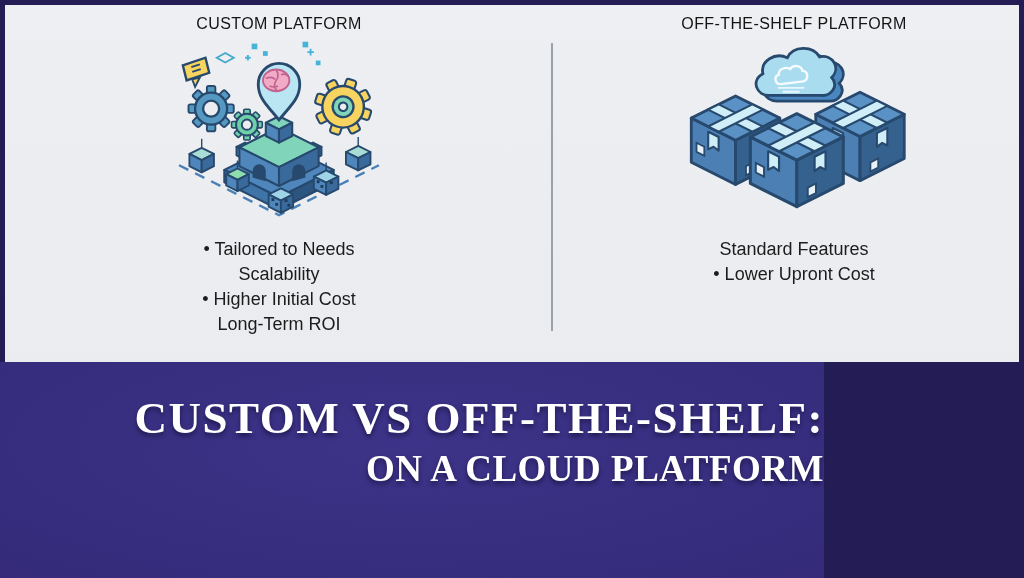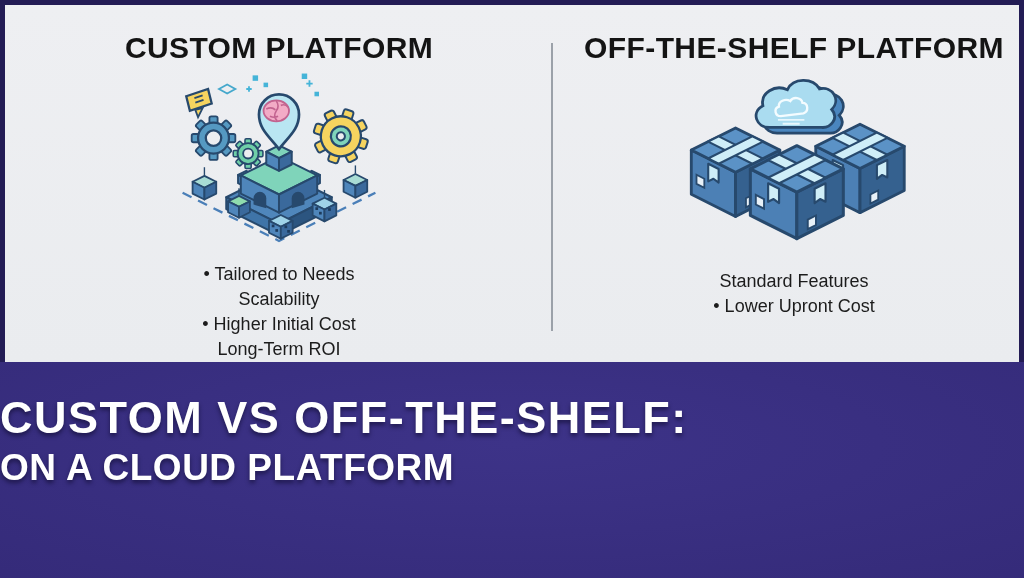--- a/index.html
+++ b/index.html
@@ -11,37 +11,37 @@
   }
   
   .panel{
     position:absolute;left:5px;top:5px;width:1014px;height:357px;
     background:linear-gradient(180deg,#eeeff2 0%,#eaecef 100%);
   }
   .column{position:absolute;top:0;height:100%;display:flex;flex-direction:column;align-items:center;}
   .col-left{left:0;width:548px;}
   .col-right{left:520px;width:538px;}
   .col-title{
-    margin-top:26px;font-size:30px;font-weight:bold;color:#141414;
+    margin-top:10px;font-size:16px;font-weight:normal;color:#141414;
     letter-spacing:.4px;white-space:nowrap;
   }
   .illustration{margin-top:4px;}
   .bullets{margin-top:2px;text-align:center;}
   .bullet-line{
     font-size:18px;line-height:25px;color:#1c1c1c;white-space:nowrap;
   }
   .divider{
     position:absolute;left:546px;top:38px;width:2px;height:288px;
     background:#9ba1a9;
   }
   
   .banner{
-    position:absolute;left:0;top:362px;width:1024px;height:216px;
+    position:absolute;left:0;top:362px;width:824px;height:216px;
     background:radial-gradient(130% 150% at 50% 38%, #3d3388 0%, #352b7a 55%, #241c5c 100%);
-    text-align:left;color:#ffffff;
+    text-align:right;color:#ffffff;font-family:Liberation Serif, serif;
   }
   .banner-line{
     font-weight:bold;
     text-shadow:0 3px 4px rgba(14,10,44,0.6);
     white-space:nowrap;
   }
   .banner-line1{margin-top:30px;font-size:45px;letter-spacing:1.5px;}
   .banner-line2{margin-top:9px;font-size:37px;letter-spacing:.5px;}
   .banner-line3{margin-top:3px;font-size:37px;letter-spacing:.5px;}
 </style>

